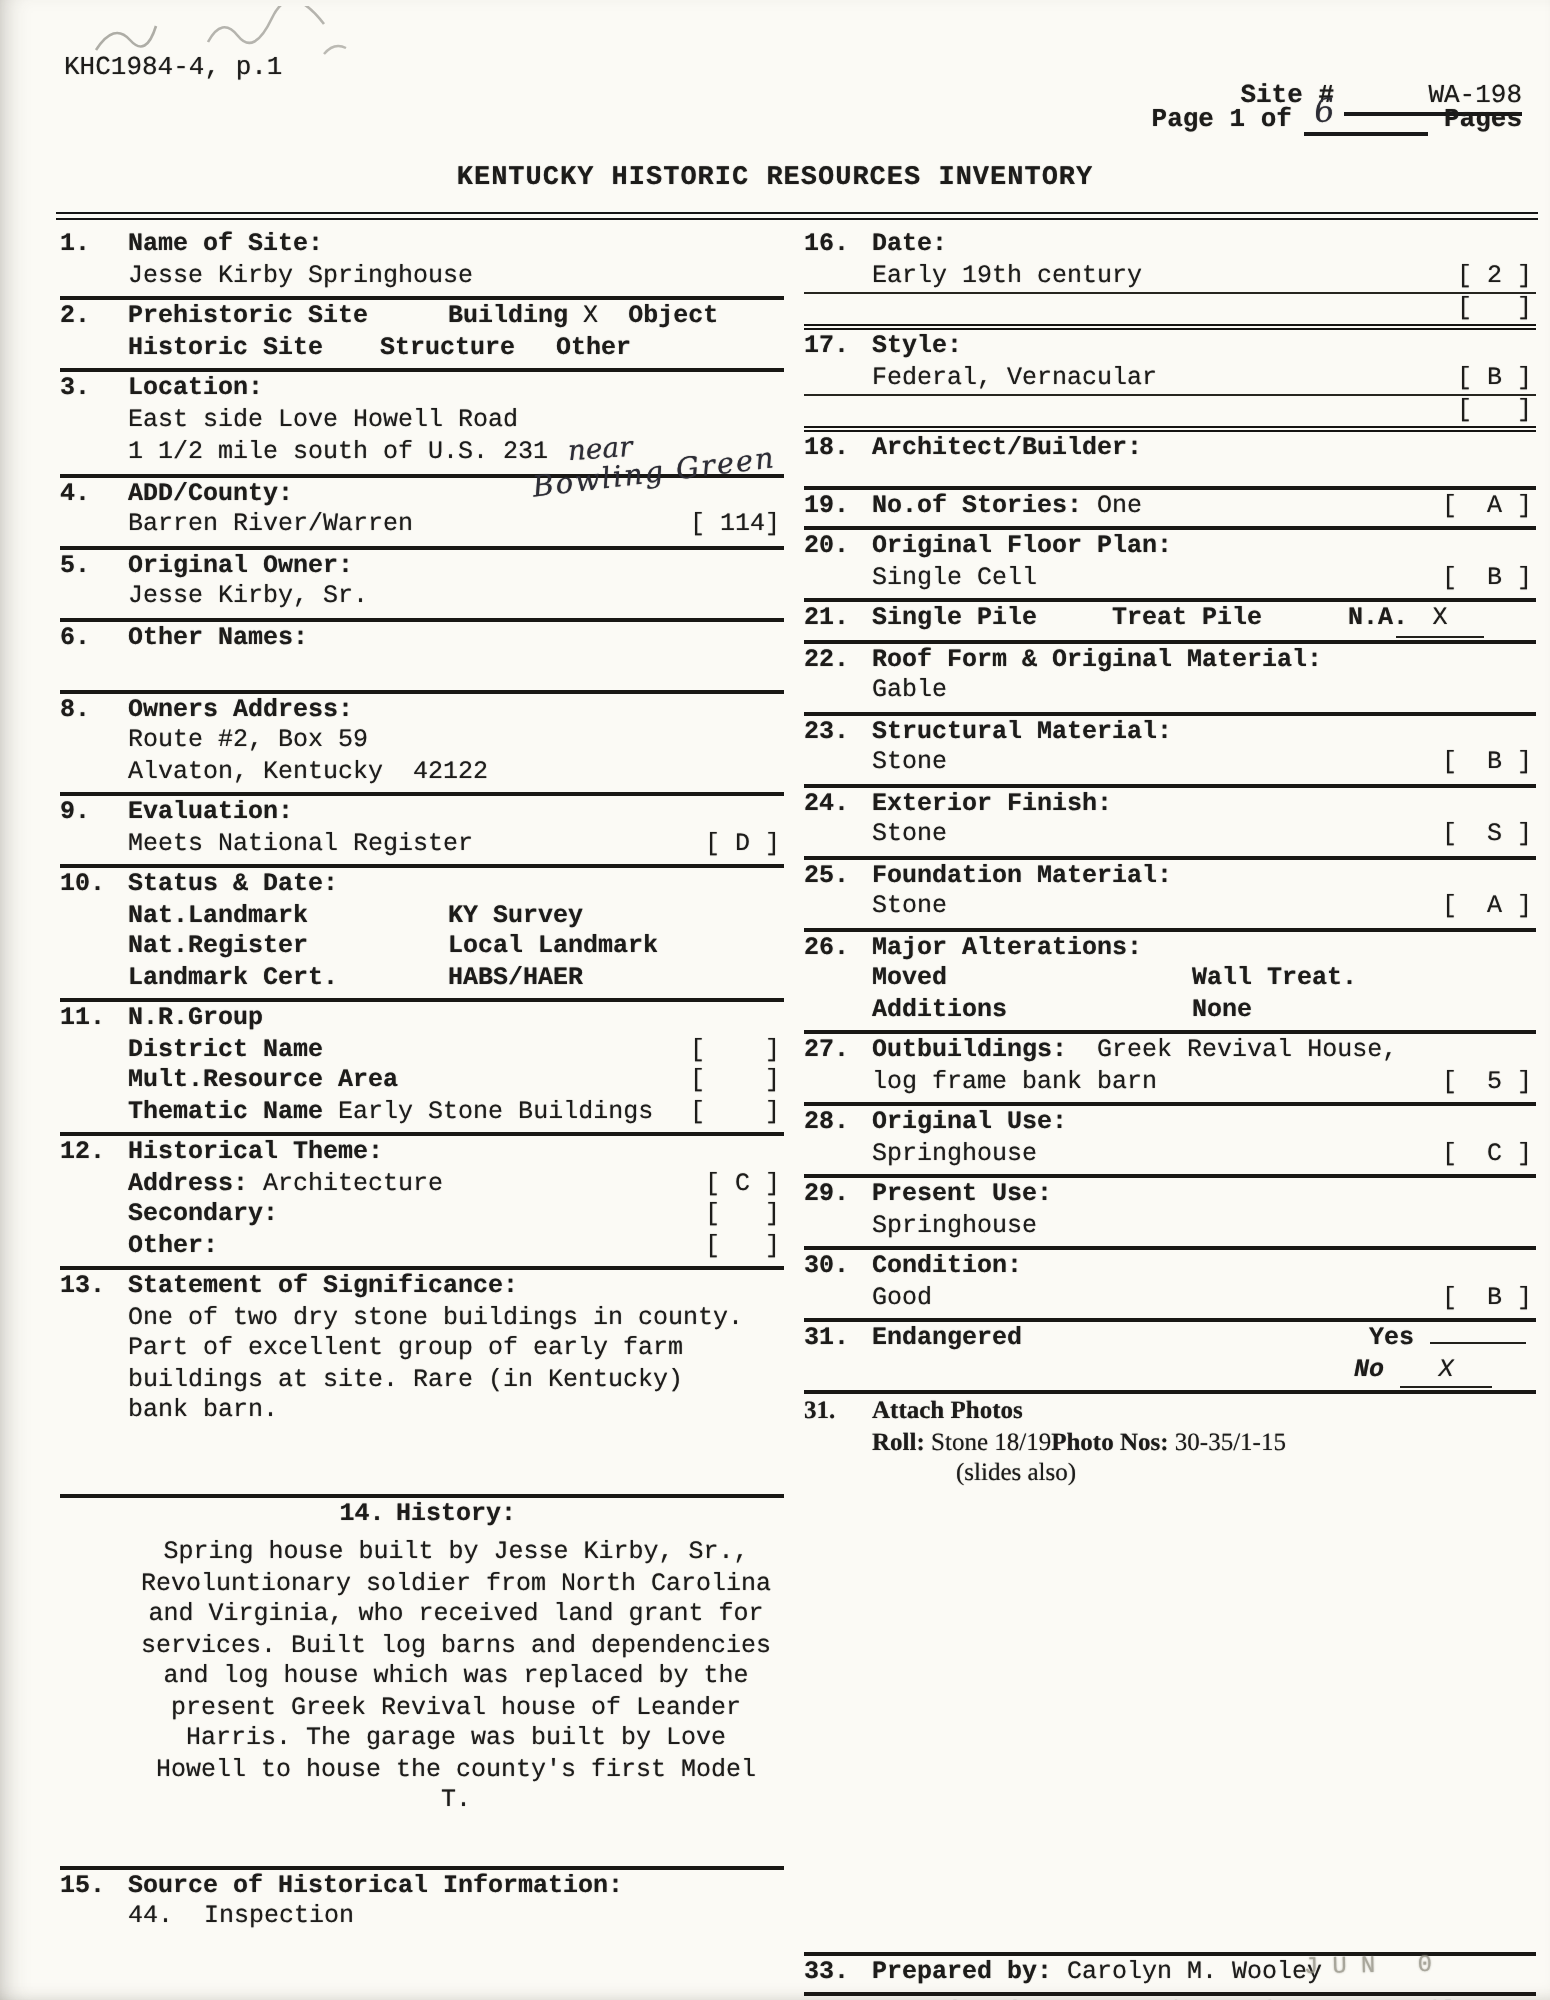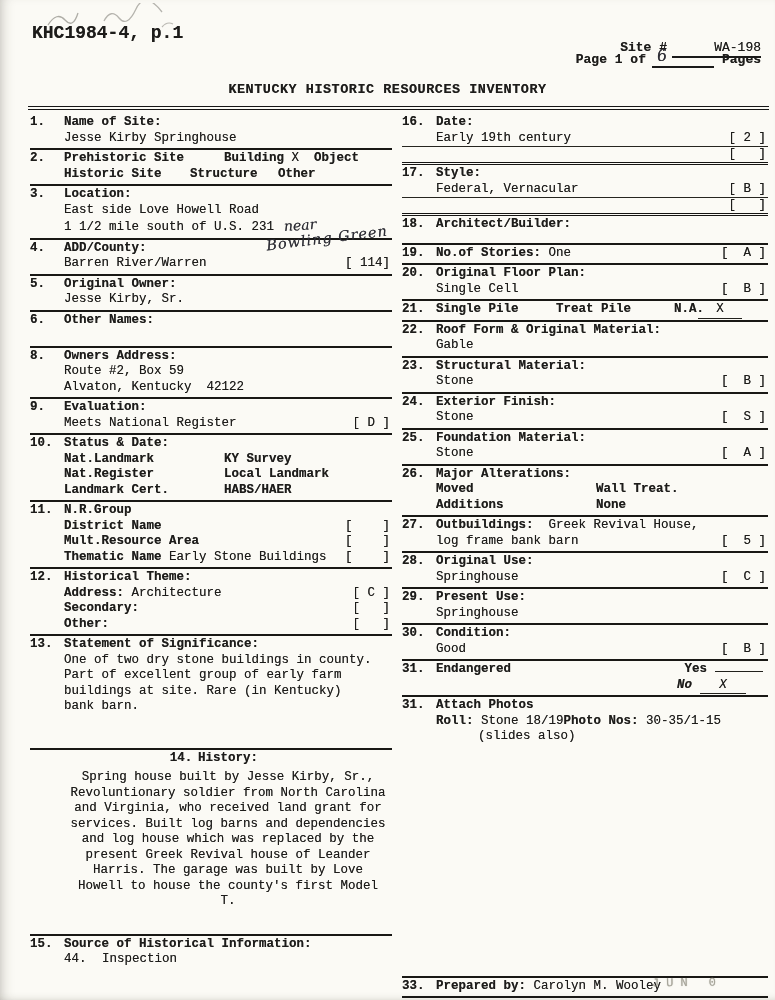--- a/index.html
+++ b/index.html
@@ -5,21 +5,21 @@
   html,body{margin:0;padding:0;background:#e7e5df;}
   .paper{position:relative;width:775px;height:1000px;margin:0 auto;background:#fbfaf5;
          font-family:"Liberation Mono","DejaVu Sans Mono",monospace;color:#1d1c1a;
          font-size:12.5px;line-height:15.5px;overflow:hidden;
          box-shadow:inset 10px 0 14px -10px rgba(60,55,45,.35), inset 0 -6px 10px -8px rgba(60,55,45,.25);}
   .ink{text-shadow:0 0 .5px rgba(25,25,25,.65);}
   .b{font-weight:700;}
   .ws{white-space:pre;}
   .hand{font-family:"DejaVu Serif",serif;font-style:italic;color:#2d2d36;}
   
-  .doc-ref{position:absolute;left:32px;top:26px;font-weight:700;font-size:18px;}
+  .doc-ref{position:absolute;left:32px;top:26px;font-weight:400;font-size:13px;}
   .site-line{position:absolute;right:14px;top:40px;font-size:13px;text-align:right;}
   .site-val{display:inline-block;width:80px;border-bottom:2px solid #1a1a1a;padding-left:9px;margin-left:5px;}
   .page-line{position:absolute;right:14px;top:48px;font-size:13px;}
   .hand-6{display:inline-block;width:62px;border-bottom:2px solid #1a1a1a;margin:0 8px 0 6px;vertical-align:bottom;}
   .hand-6 span{font-size:16px;padding-left:5px;display:inline-block;transform:rotate(-6deg);}
   .title{position:absolute;left:0;right:0;top:82px;text-align:center;font-weight:700;font-size:13.5px;letter-spacing:.5px;}
   .top-rule{position:absolute;left:28px;right:6px;top:106px;border-top:4px double #161616;}
   
   .col{position:absolute;top:114px;}
   .col-left{left:30px;width:362px;}
@@ -35,21 +35,21 @@
   .u{border-bottom:1px solid #26251f;}
   .br{position:absolute;right:2px;top:0;white-space:pre;}
   .cell160{display:inline-block;width:160px;}
   .cell120{display:inline-block;width:120px;}
   .cell118{display:inline-block;width:118px;}
   .cell88{display:inline-block;width:88px;}
   .cell38{display:inline-block;width:38px;}
   .pre{white-space:pre;}
   .pad13{padding-bottom:33px;}
   .pad14{padding-bottom:24px;text-align:center;}
-  .pad31b{padding-bottom:231px;}
+  .pad31b{padding-bottom:231px;font-family:Liberation Serif, serif;}
   
   .hand-near{font-size:14px;margin-left:10px;display:inline-block;transform:rotate(-4deg);}
   .hand-bg{position:absolute;right:4px;top:-9px;font-size:14.5px;transform:rotate(-7deg);letter-spacing:1px;z-index:3;}
   
   .stamp{position:absolute;right:52px;top:976px;color:#8d8b7e;opacity:.75;font-size:12px;letter-spacing:7px;
          text-shadow:0 0 1px rgba(140,138,125,.9);transform:rotate(-1deg);}
   .scribble{position:absolute;left:42px;top:3px;}
   
   .yes-wrap{position:absolute;right:5px;top:0;}
   .yes-blank{display:inline-block;width:48px;border-bottom:1px solid #22211c;margin-left:8px;}

